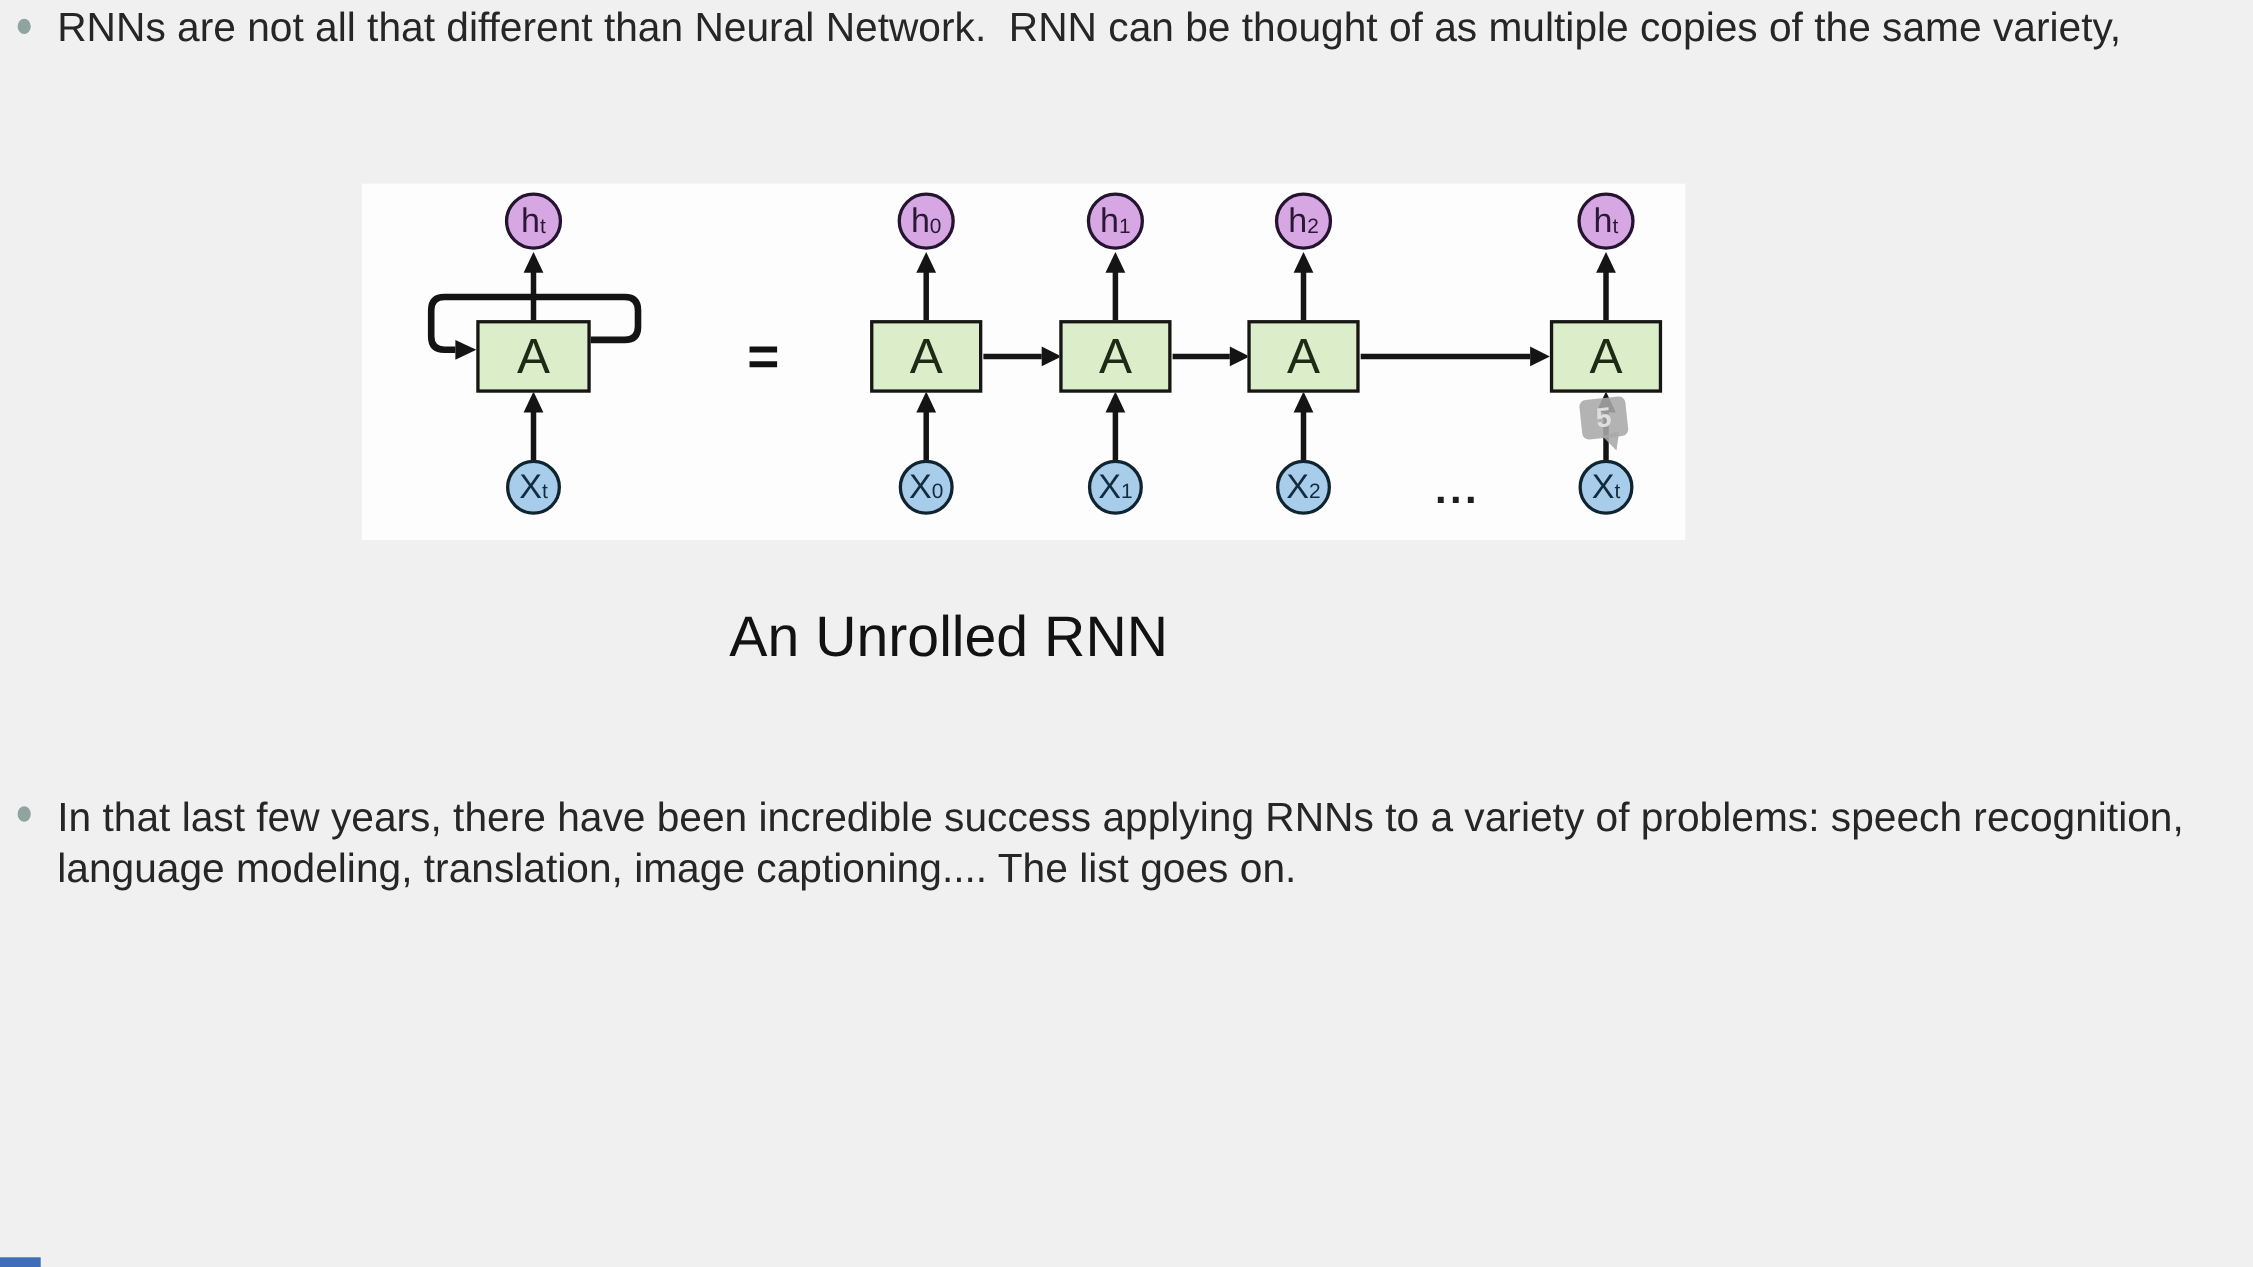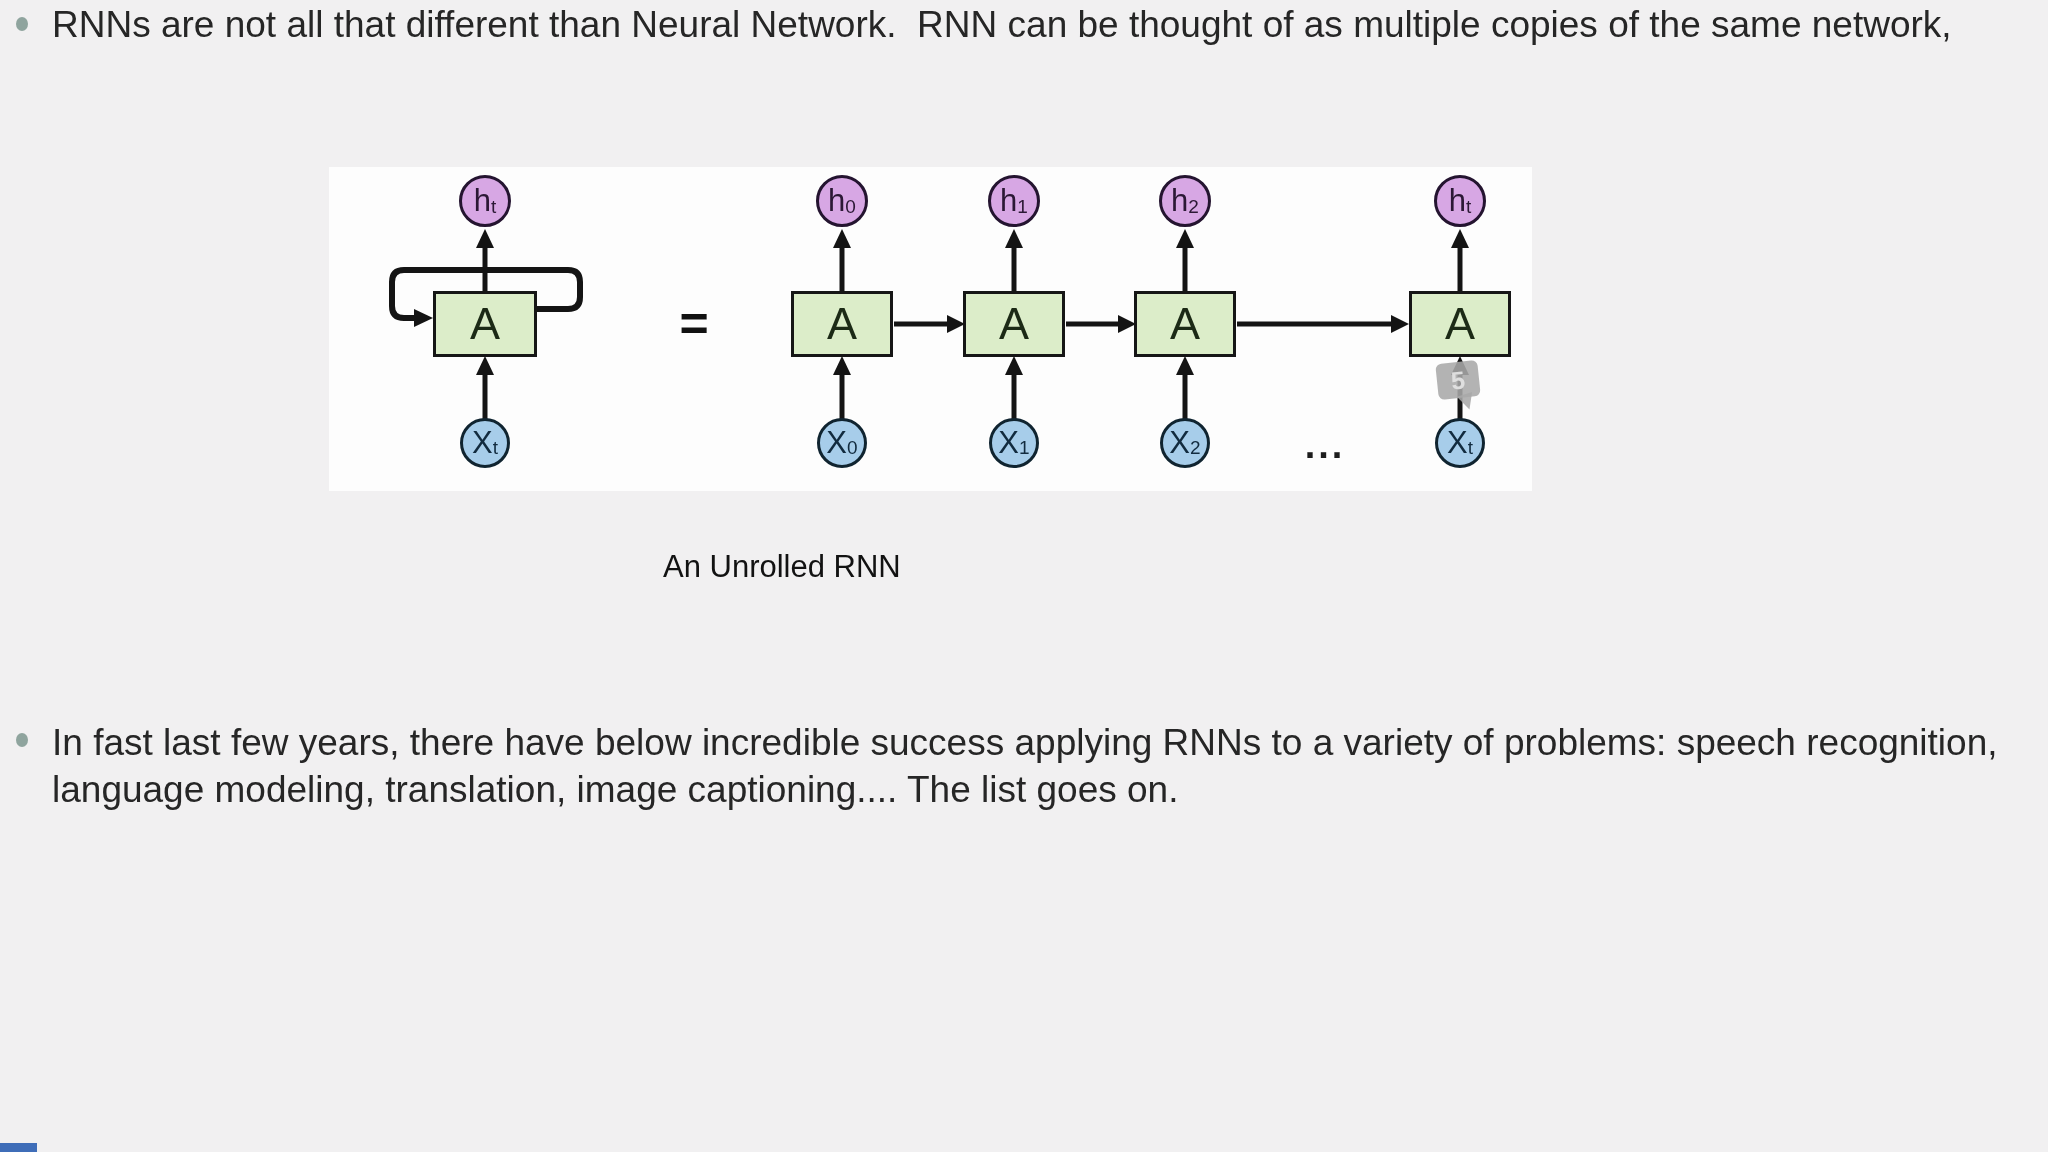--- a/index.html
+++ b/index.html
@@ -20,40 +20,40 @@
   .h-node{width:52px;height:52px;top:8px;background:#d7a7e4;border:3px solid #241430;color:#2b1835;font-size:31px;}
   .x-node{width:50px;height:50px;top:251px;background:#a7cdea;border:3px solid #102430;color:#122b3f;font-size:31px;}
   .a-box{width:102px;height:66px;top:124px;background:#dcedc9;border:3px solid #161616;color:#1c2a16;font-size:45px;}
   .a-box.wide{width:104px;}
   .sub{font-size:19px;line-height:19px;align-self:flex-end;margin-bottom:8px;}
 
   .equals{position:absolute;left:662px;top:295px;width:64px;text-align:center;
           font-size:50px;font-weight:700;color:#111;}
   .dots{position:absolute;left:1288px;top:424px;width:74px;text-align:center;
         font-size:38px;font-weight:700;letter-spacing:3px;color:#1d1d1d;}
-  .caption{position:absolute;left:663px;top:549px;font-size:31px;color:#121212;white-space:nowrap;}
+  .caption{position:absolute;left:663px;top:549px;font-size:52px;color:#121212;white-space:nowrap;}
 
   
   .bubble{position:absolute;left:1108px;top:195px;width:42px;height:36px;border-radius:6px;
           background:rgba(168,168,168,0.88);display:flex;align-items:center;justify-content:center;
           color:rgba(225,225,225,0.95);font-size:25px;font-weight:700;transform:rotate(-6deg);}
   .bubble-tail{position:absolute;left:1130px;top:227px;width:0;height:0;
           border-left:8px solid transparent;border-right:8px solid transparent;
           border-top:16px solid rgba(168,168,168,0.88);transform:rotate(-18deg);}
 
   .progress{position:absolute;left:0;top:1143px;width:37px;height:9px;background:#3f6db8;}
 </style>
 </head>
 <body>
 
 <div>
 
   <div class="bullet-dot" style="left:16px;top:17px;"></div>
   <div class="bullet-text" style="top:1px;">
-    <div class="b-line">RNNs are not all that different than Neural Network.  RNN can be thought of as multiple copies of the same network,</div>
+    <div class="b-line">RNNs are not all that different than Neural Network.  RNN can be thought of as multiple copies of the same variety,</div>
   </div>
 
   <div class="panel">
     <svg width="1203" height="324" viewBox="0 0 1203 324">
 
       <path d="M 207 142 H 239 Q 251 142 251 130 V 115 Q 251 103 239 103 H 75 Q 63 103 63 115 V 139 Q 63 151 75 151 H 85" fill="none" stroke="#141414" stroke-width="6"></path>
       <polygon points="85,142 85,160 104,151" fill="#141414"></polygon>
 
       <g stroke="#141414" stroke-width="5">
         <line x1="156" y1="252" x2="156" y2="207"></line>
@@ -157,19 +157,19 @@
   </div>
 
   <div class="equals">=</div>
 
   <div class="dots">...</div>
 
   <div class="caption">An Unrolled RNN</div>
 
   <div class="bullet-dot" style="left:16px;top:733px;"></div>
   <div class="bullet-text" style="top:719px;">
-    <div class="b-line">In fast last few years, there have below incredible success applying RNNs to a variety of problems: speech recognition,</div>
+    <div class="b-line">In that last few years, there have been incredible success applying RNNs to a variety of problems: speech recognition,</div>
     <div class="b-line">language modeling, translation, image captioning.... The list goes on.</div>
   </div>
 
   <div class="progress"></div>
 
 </div>
 
 </body></html>

